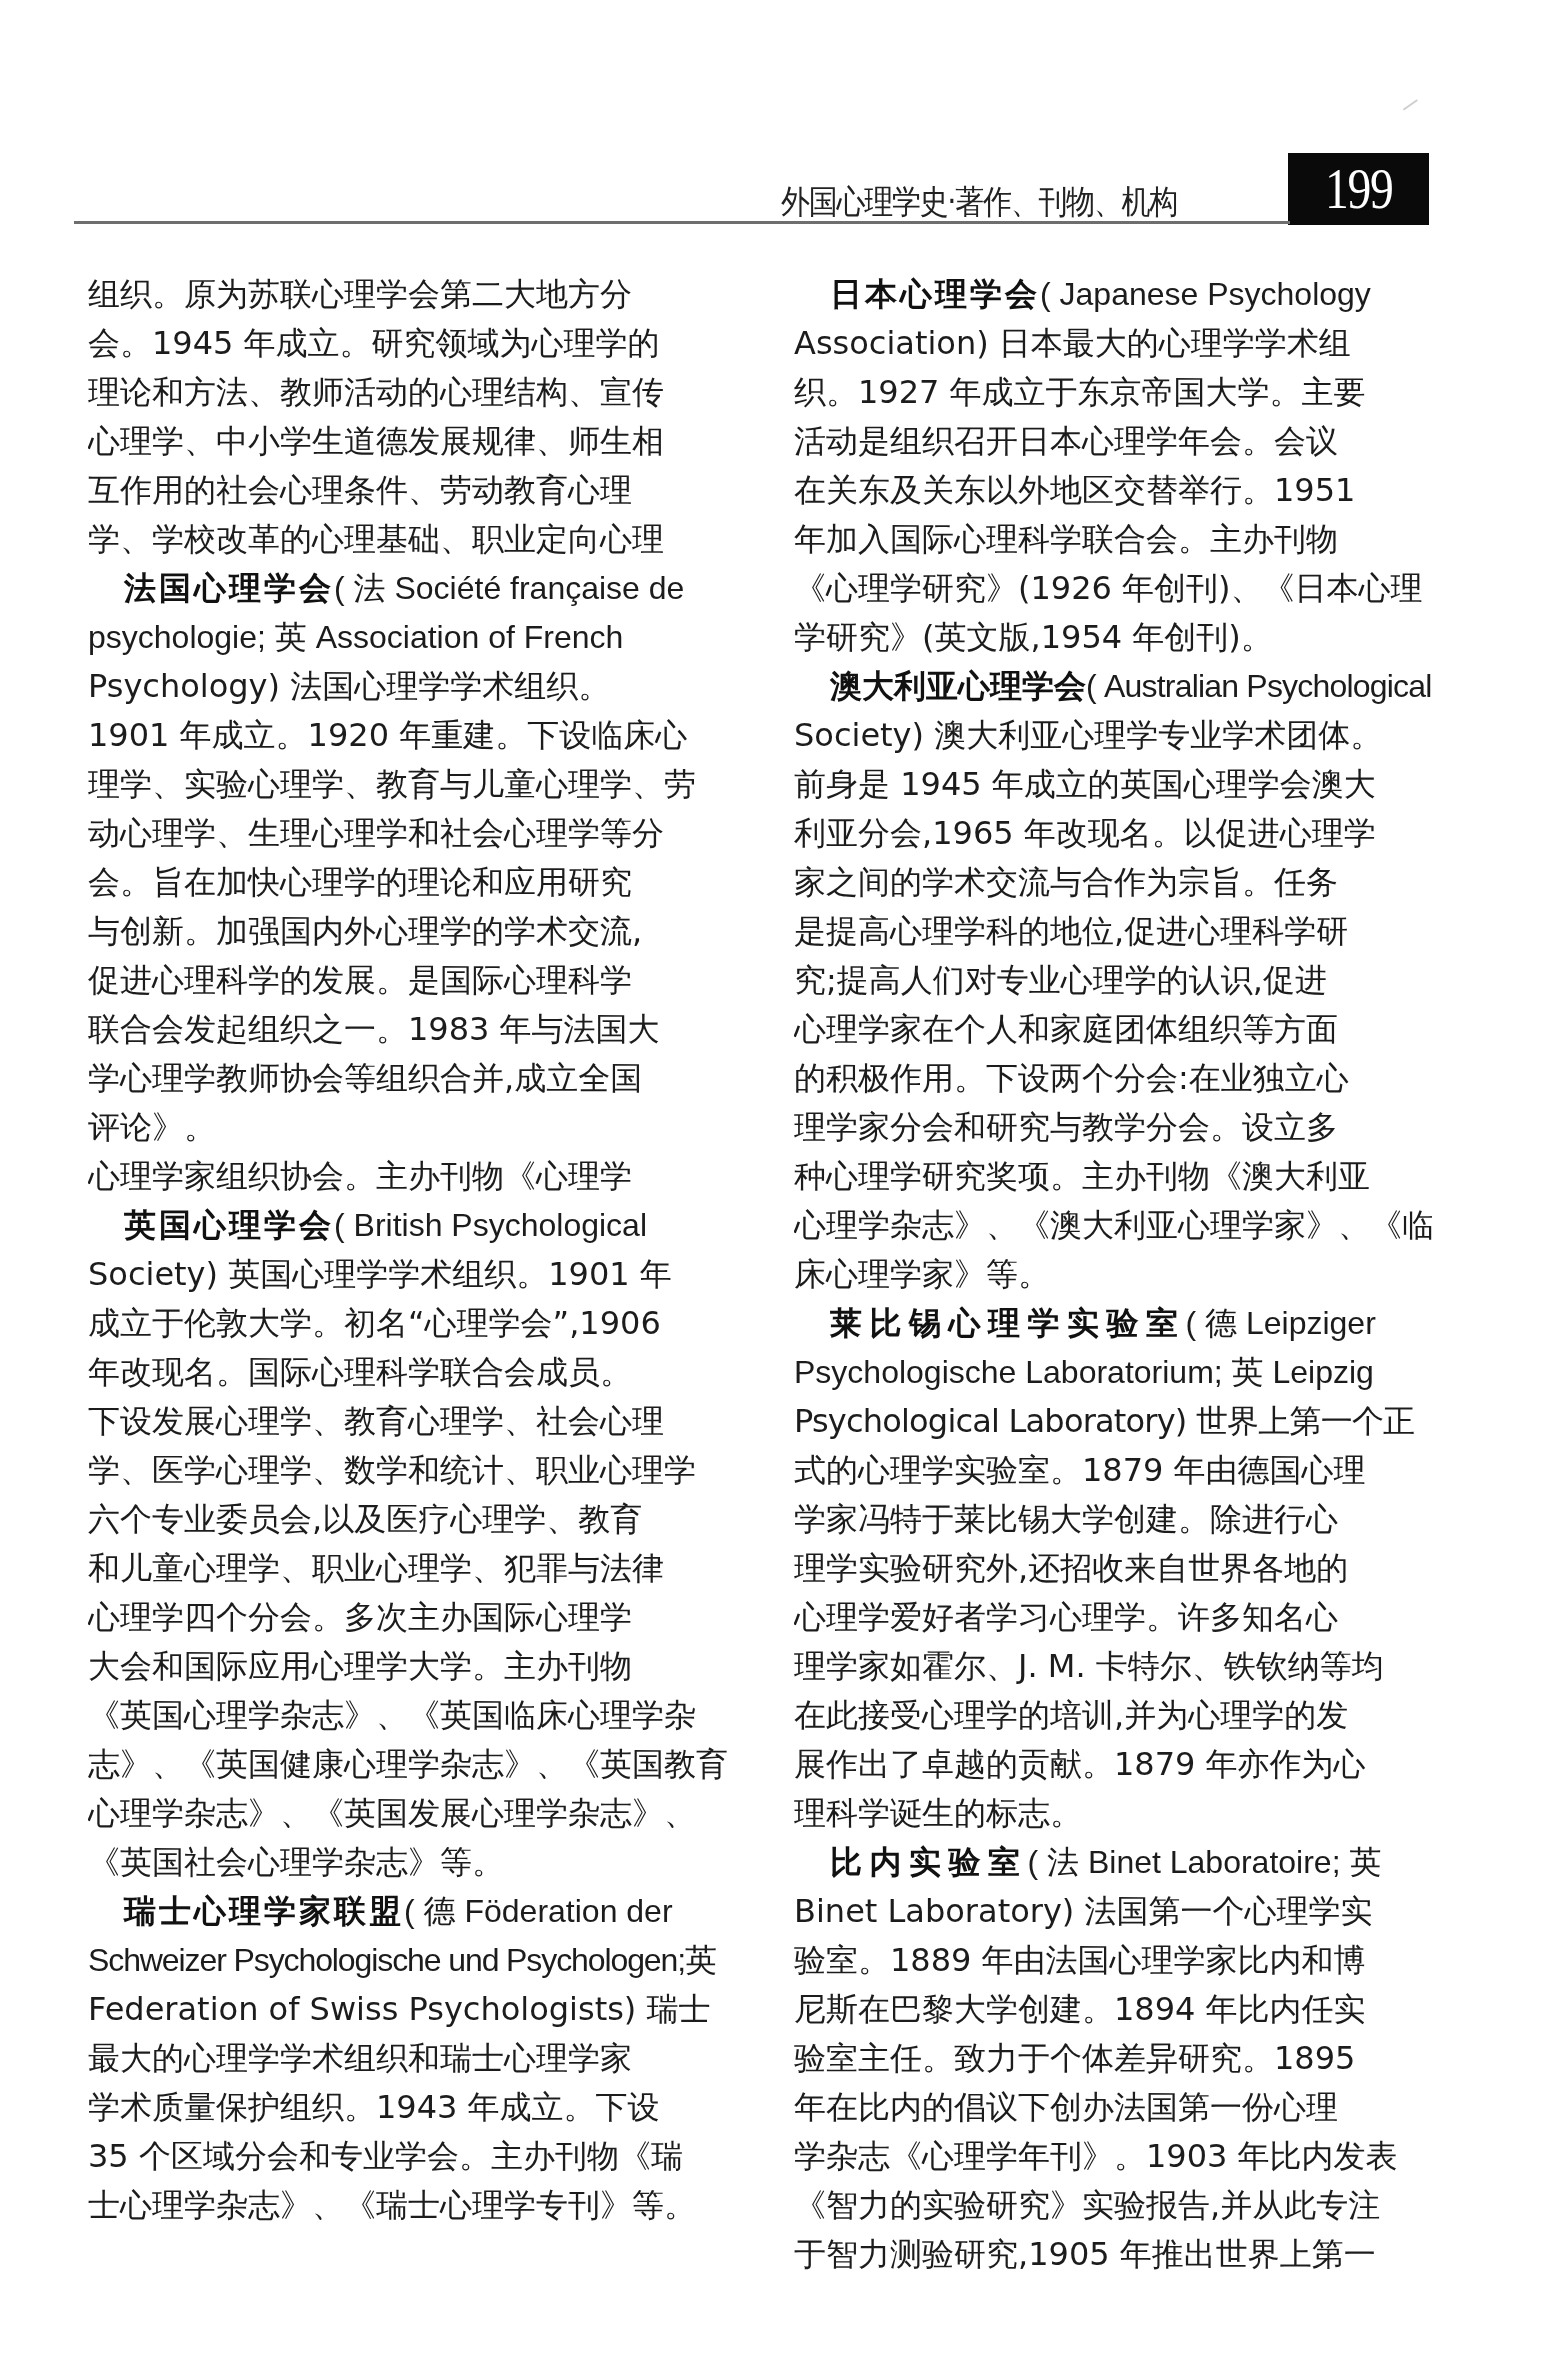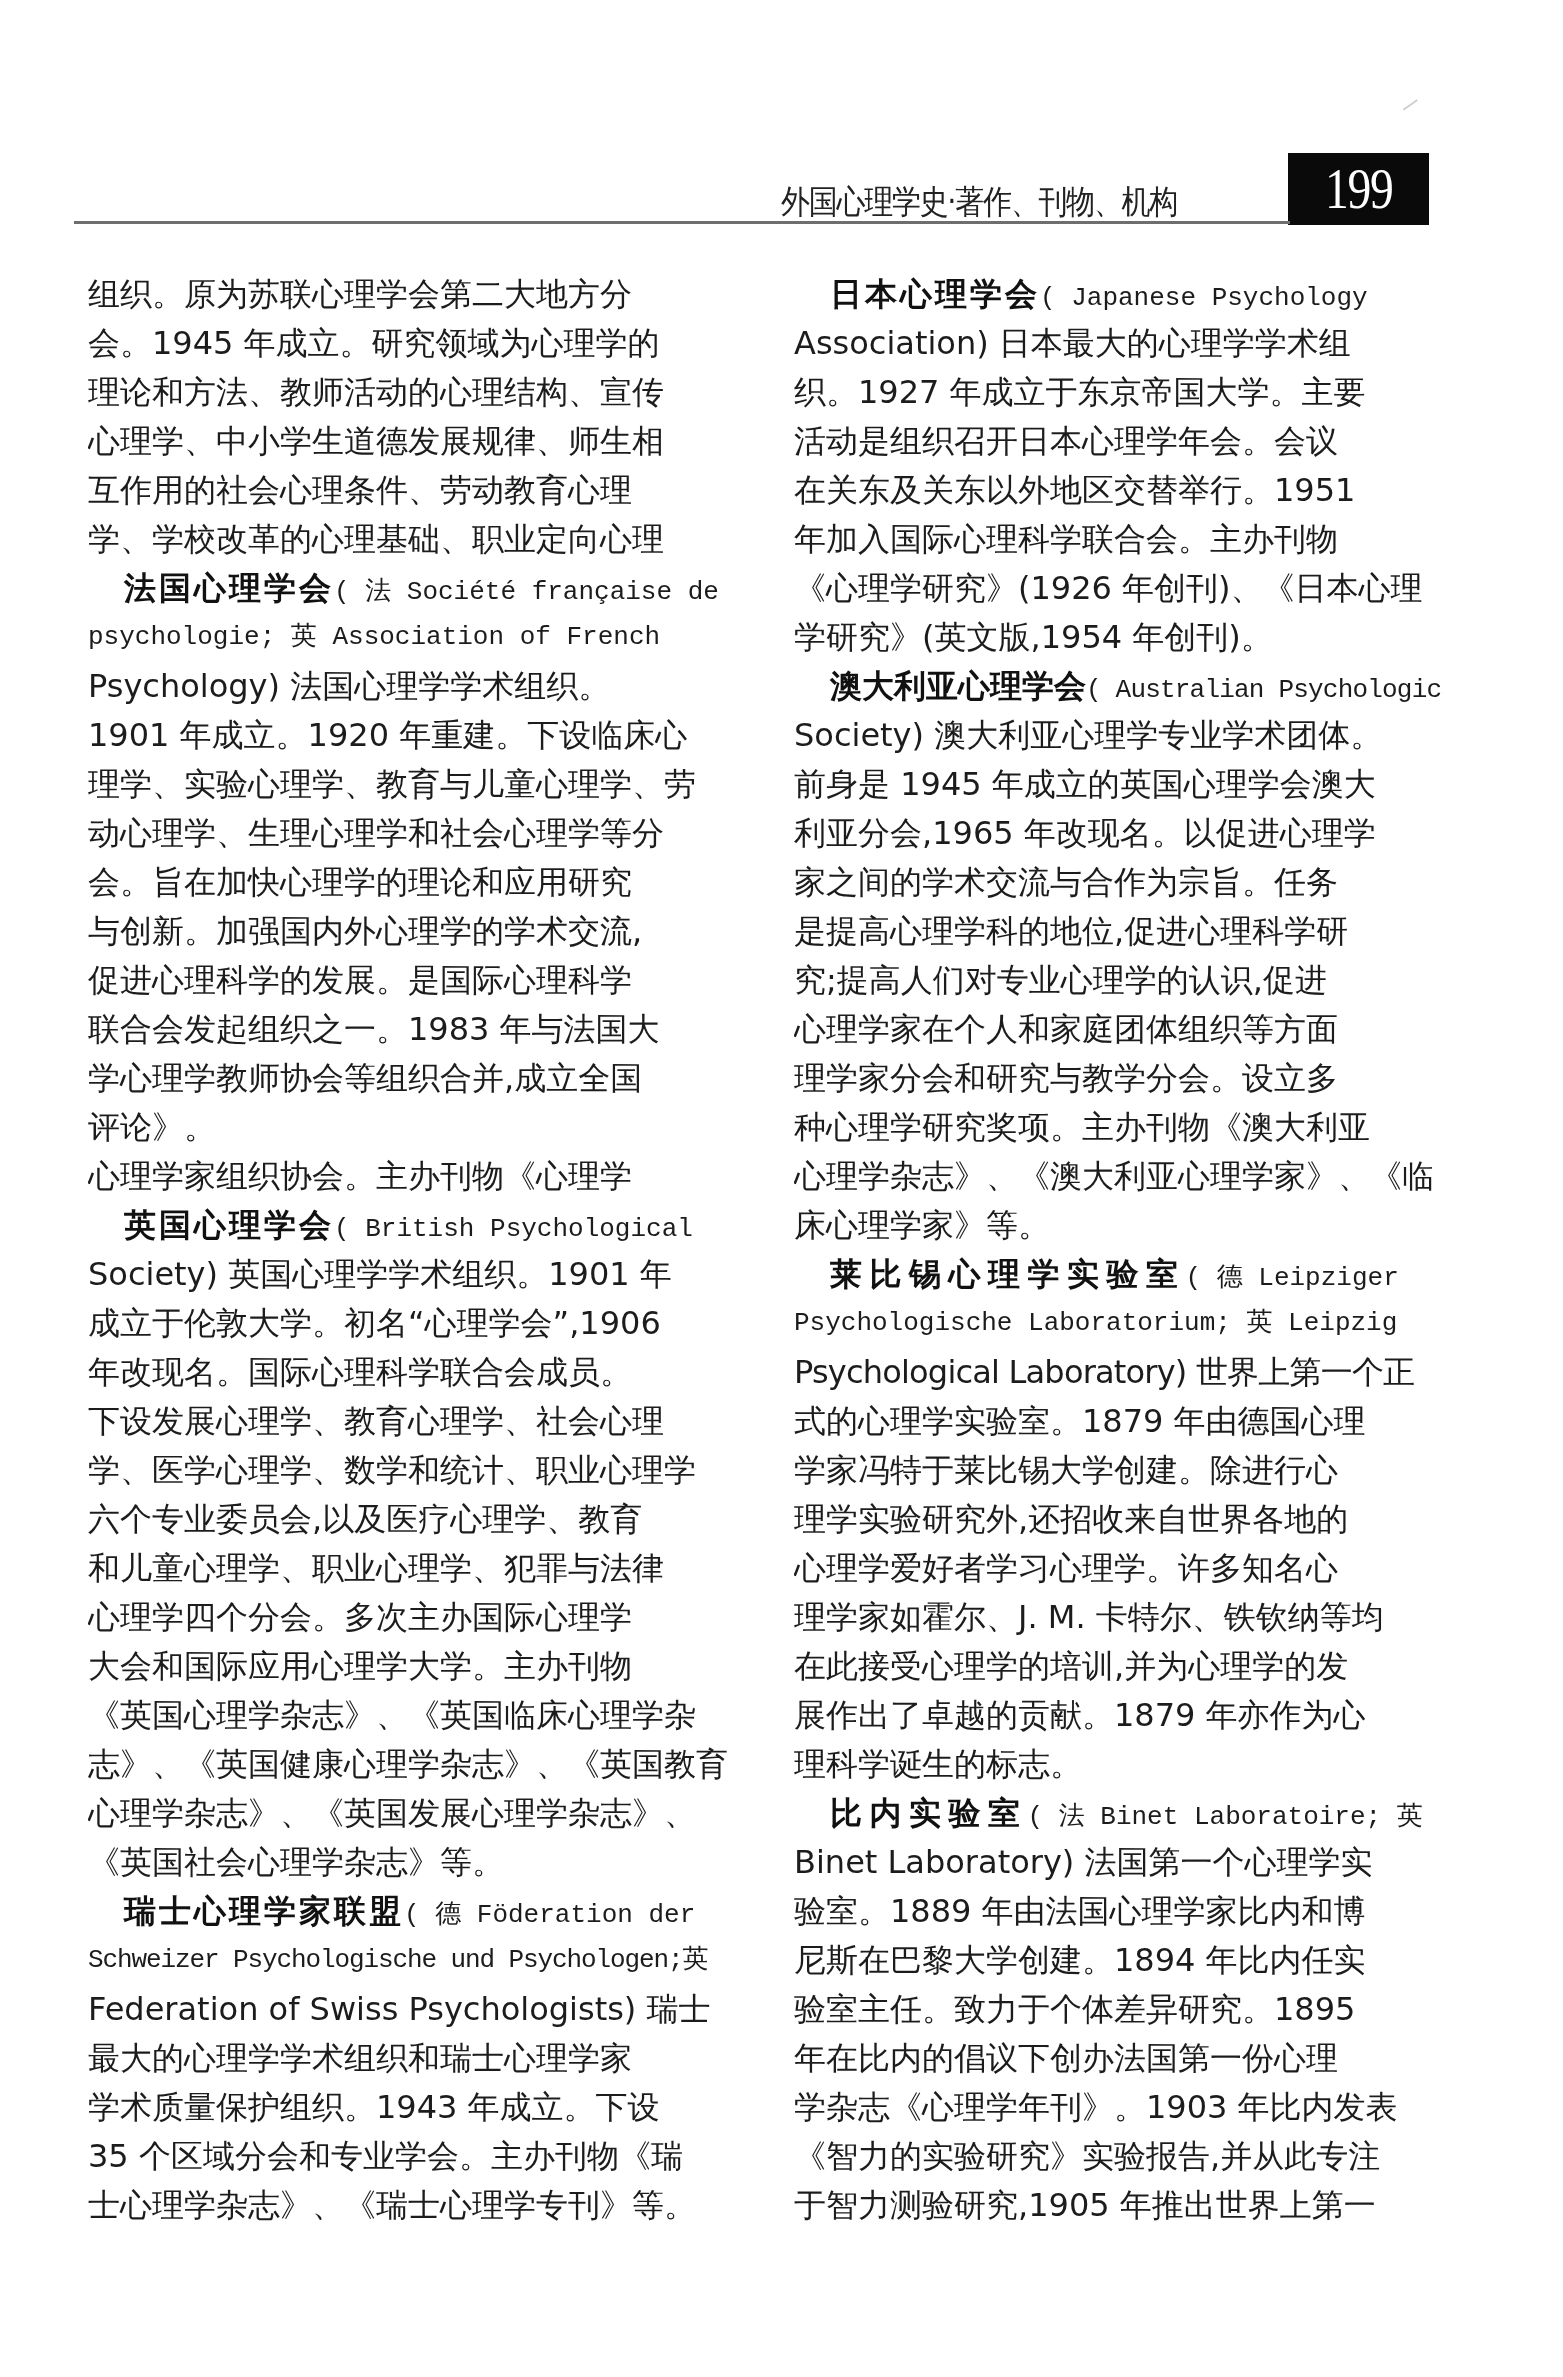--- a/index.html
+++ b/index.html
@@ -16,21 +16,21 @@
   .stray-mark { position: absolute; left: 1402px; top: 104px; width: 16.5px; height: 2.3px; background: #cfcfcf; transform: rotate(-35deg); }
   .column { position: absolute; top: 270px; margin-left: 16px; }
   .col-left { left: 72px; width: 646px; }
   .col-right { left: 778px; width: 649px; }
   .line { height: 49px; line-height: 49px; font-size: 32px; white-space: nowrap;
           text-align: justify; text-align-last: justify; overflow: hidden; color: #1c1c1c;
           font-family: "DejaVu Sans", "Liberation Sans", sans-serif; }
   .line.last { text-align-last: left; }
   .line.indent { padding-left: 36px; }
   .entry-title { font-weight: bold; letter-spacing: 3px; color: #111; font-family: Liberation Serif, serif; }
-  .latin { font-family: Liberation Mono, monospace; font-size: 26px; }
+  .latin { font-family: Liberation Sans, sans-serif; font-size: 32px; }
 </style>
 </head>
 <body>
 
 <div class="stray-mark"></div>
 <div class="header-text">外国心理学史·著作、刊物、机构</div>
 <div class="page-number-box">
   <span class="page-number">199</span>
 </div>
 <div class="header-rule"></div>
@@ -105,20 +105,21 @@
 
   <div>
     <div class="line indent" style="letter-spacing:-0.8px"><span style="display: inline-block; white-space: nowrap; transform-origin: left center;"><span class="entry-title" style="letter-spacing:0">澳大利亚心理学会</span><span class="latin">( Australian Psychological</span></span></div>
     <div class="line"><span style="display: inline-block; white-space: nowrap; transform-origin: left center;">Society)  澳大利亚心理学专业学术团体。</span></div>
     <div class="line"><span style="display: inline-block; white-space: nowrap; transform-origin: left center;">前身是 1945 年成立的英国心理学会澳大</span></div>
     <div class="line"><span style="display: inline-block; white-space: nowrap; transform-origin: left center;">利亚分会,1965 年改现名。以促进心理学</span></div>
     <div class="line"><span style="display: inline-block; white-space: nowrap; transform-origin: left center;">家之间的学术交流与合作为宗旨。任务</span></div>
     <div class="line"><span style="display: inline-block; white-space: nowrap; transform-origin: left center;">是提高心理学科的地位,促进心理科学研</span></div>
     <div class="line"><span style="display: inline-block; white-space: nowrap; transform-origin: left center;">究;提高人们对专业心理学的认识,促进</span></div>
     <div class="line"><span style="display: inline-block; white-space: nowrap; transform-origin: left center;">心理学家在个人和家庭团体组织等方面</span></div>
+    <div class="line"><span style="display: inline-block; white-space: nowrap; transform-origin: left center;">的积极作用。下设两个分会:在业独立心</span></div>
     <div class="line"><span style="display: inline-block; white-space: nowrap; transform-origin: left center;">理学家分会和研究与教学分会。设立多</span></div>
     <div class="line"><span style="display: inline-block; white-space: nowrap; transform-origin: left center;">种心理学研究奖项。主办刊物《澳大利亚</span></div>
     <div class="line"><span style="display: inline-block; white-space: nowrap; transform-origin: left center;">心理学杂志》、《澳大利亚心理学家》、《临</span></div>
     <div class="line last"><span style="display: inline-block; white-space: nowrap; transform-origin: left center;">床心理学家》等。</span></div>
   </div>
 
   <div>
     <div class="line indent"><span style="display: inline-block; white-space: nowrap; transform-origin: left center;"><span class="entry-title" style="letter-spacing:7.5px">莱比锡心理学实验室</span><span class="latin">( 德 Leipziger</span></span></div>
     <div class="line latin"><span style="display: inline-block; white-space: nowrap; transform-origin: left center;">Psychologische Laboratorium; 英 Leipzig</span></div>
     <div class="line" style="letter-spacing:-0.8px"><span style="display: inline-block; white-space: nowrap; transform-origin: left center;">Psychological Laboratory)  世界上第一个正</span></div>

